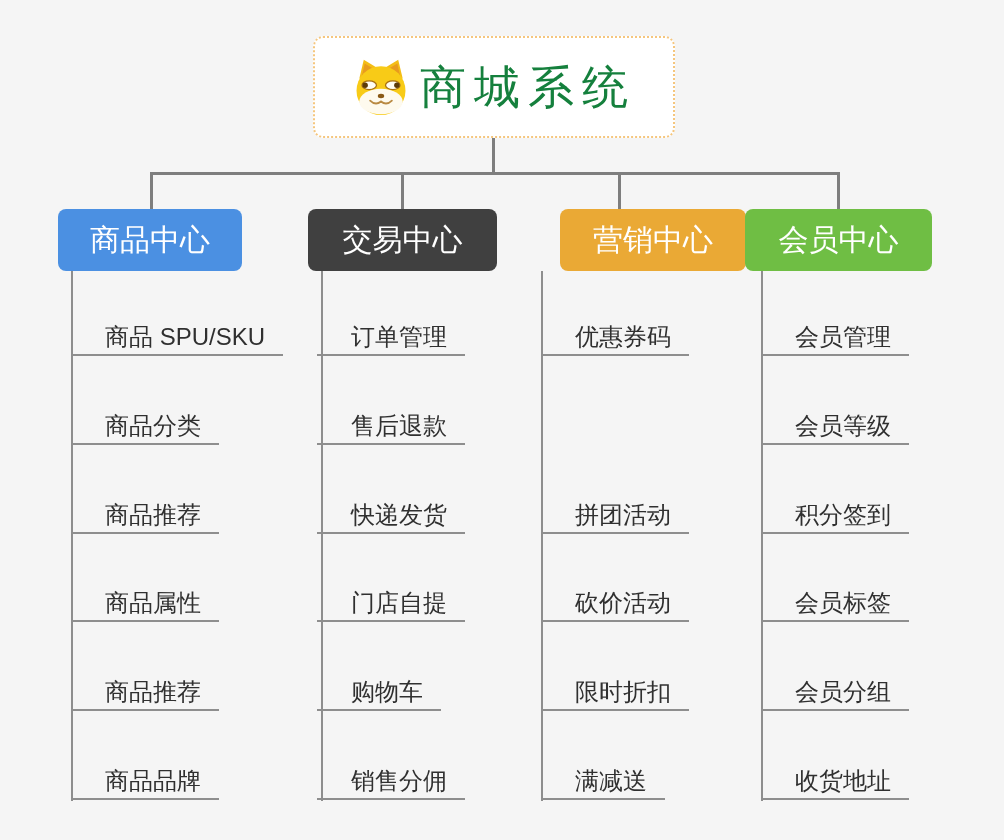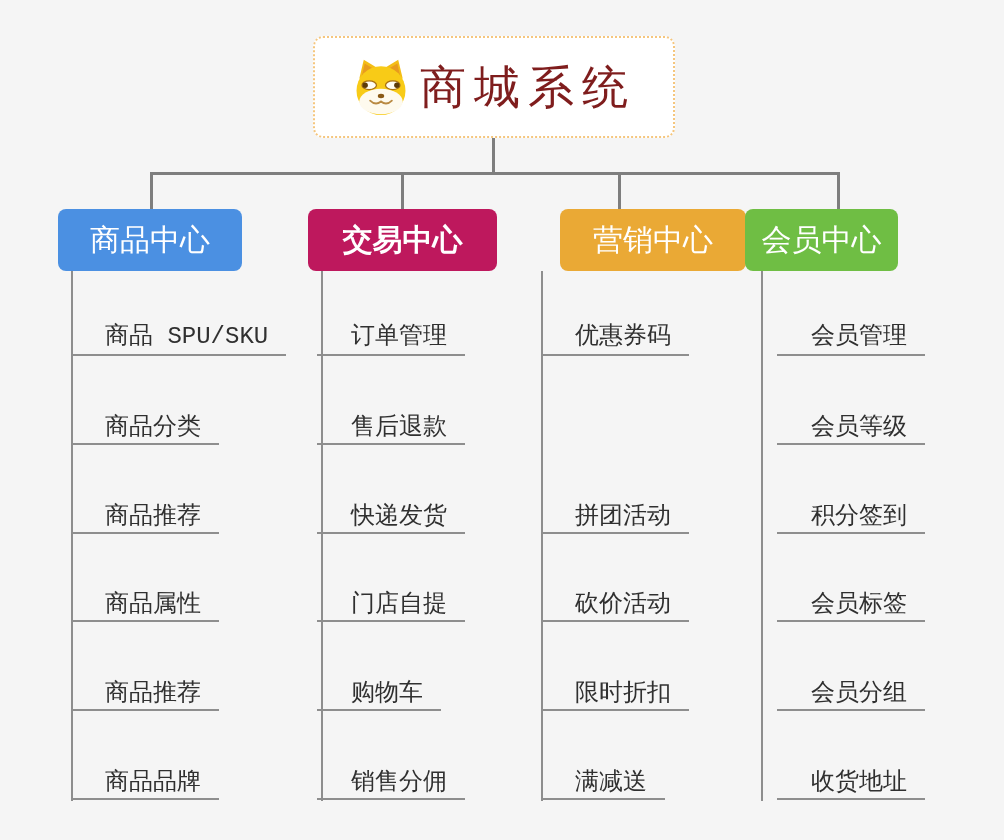--- a/index.html
+++ b/index.html
@@ -48,21 +48,21 @@
     border-radius: 8px;
     color: #FFFFFF;
     font-size: 30px;
     display: flex; align-items: center; justify-content: center;
     white-space: nowrap;
     cursor: pointer;
   }
   .branch-0 { left: 58px;  width: 184px; }
   .branch-1 { left: 308px; width: 189px; }
   .branch-2 { left: 527px; width: 186px; }
-  .branch-3 { left: 745px; width: 153px; }
+  .branch-3 { left: 745px; width: 187px; }
 
   
   .col-line {
     position: absolute; top: 271px; height: 530px; width: 2px;
     background: #8E8E8E;
   }
   .col-line-0 { left: 71px; }
   .col-line-1 { left: 321px; }
   .col-line-2 { left: 541px; }
   .col-line-3 { left: 761px; }
@@ -75,22 +75,22 @@
     padding-right: 18px;
     font-size: 24px;
     color: #303030;
     border-bottom: 2px solid #8E8E8E;
     white-space: nowrap;
     cursor: pointer;
   }
   .col-x-0 { left: 71px; }
   .col-x-1 { left: 317px; }
   .col-x-2 { left: 541px; }
-  .col-x-3 { left: 761px; margin-left: 16px; }
-  .row-0 { top: 322px; font-family: Liberation Mono, monospace; }
+  .col-x-3 { left: 761px; }
+  .row-0 { top: 322px; }
   .row-1 { top: 411px; text-align: right; }
   .row-2 { top: 500px; }
   .row-3 { top: 588px; }
   .row-4 { top: 677px; }
   .row-5 { top: 766px; }
 </style>
 </head>
 <body>
 
 <div class="canvas">
@@ -105,32 +105,32 @@
         <circle cx="32" cy="36" r="27" fill="#F8CB17"></circle>
         <ellipse cx="32" cy="48" rx="24" ry="14" fill="#FEFAEE"></ellipse>
         <ellipse cx="19" cy="30" rx="8" ry="4.8" fill="#FFFDF2" stroke="#A8700F" stroke-width="1.4"></ellipse>
         <circle cx="14.5" cy="30" r="3" fill="#5B3A08"></circle>
         <ellipse cx="45" cy="30" rx="8" ry="4.8" fill="#FFFDF2" stroke="#A8700F" stroke-width="1.4"></ellipse>
         <circle cx="49.5" cy="30" r="3" fill="#5B3A08"></circle>
         <ellipse cx="32" cy="42" rx="3.5" ry="2.5" fill="#8A5A17"></ellipse>
         <path d="M20 47 Q26 53 32 48 Q38 53 44 47" stroke="#B98A43" stroke-width="2" fill="none" stroke-linecap="round"></path>
       </svg>
     </span>
-    <span class="root-label" style="color: #7f1d1d;">商城系统</span>
+    <span class="root-label" style="color: #15803d;">商城系统</span>
   </div>
 
   <div class="line root-stem"></div>
   <div class="line hbar"></div>
   <div class="line drop drop-0"></div>
   <div class="line drop drop-1"></div>
   <div class="line drop drop-2"></div>
   <div class="line drop drop-3"></div>
 
   <div class="branch branch-0" style="background: rgb(75, 144, 226);">商品中心</div>
-  <div class="branch branch-1" style="background: #be185d; font-weight: bold;">交易中心</div>
+  <div class="branch branch-1" style="background: #404040;">交易中心</div>
   <div class="branch branch-2" style="background: rgb(234, 169, 53); margin-left: 33px;">营销中心</div>
   <div class="branch branch-3" style="background: rgb(111, 190, 68);">会员中心</div>
 
   <div class="col-line col-line-0"></div>
   <div class="col-line col-line-1"></div>
   <div class="col-line col-line-2"></div>
   <div class="col-line col-line-3"></div>
 
   <div class="item col-x-0 row-0">商品 SPU/SKU</div>
   <div class="item col-x-0 row-1">商品分类</div>

